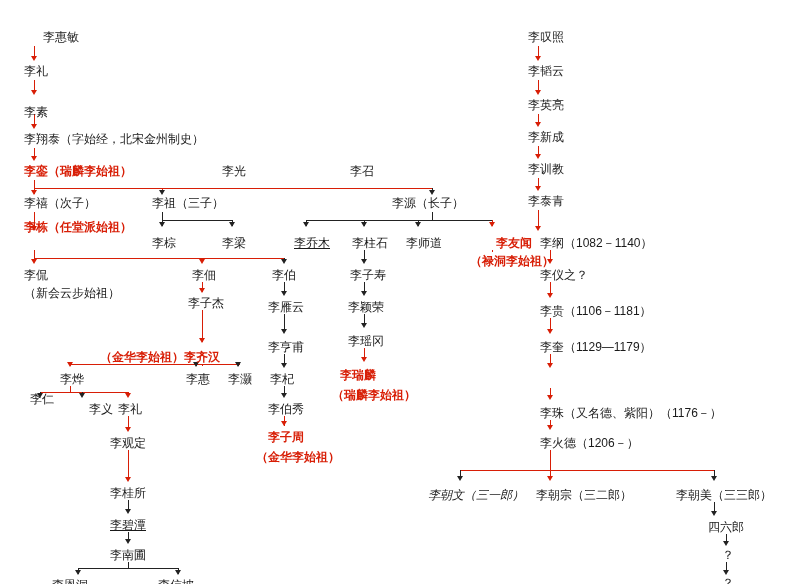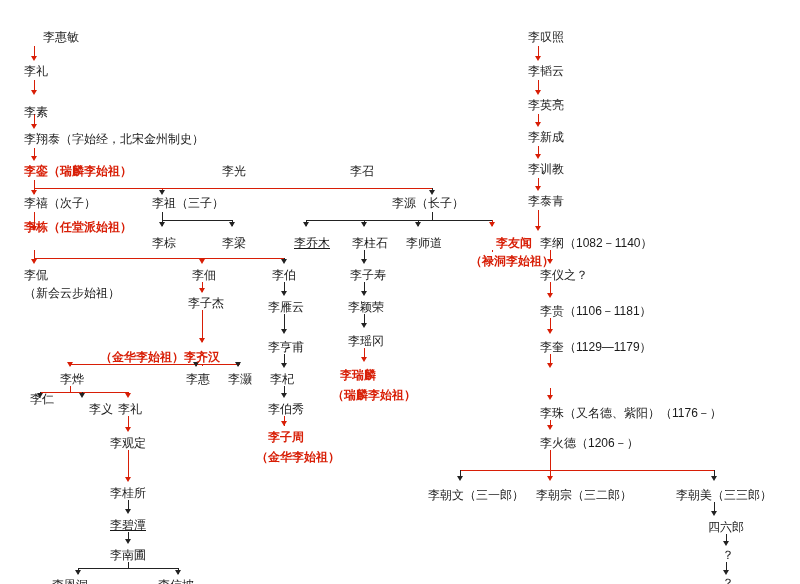--- a/index.html
+++ b/index.html
@@ -235,20 +235,20 @@
   <div class="node" style="left:528px;top:98px;">李英亮</div>
   <div class="node" style="left:528px;top:130px;">李新成</div>
   <div class="node" style="left:528px;top:162px;">李训教</div>
   <div class="node" style="left:528px;top:194px;">李泰青</div>
   <div class="node" style="left:540px;top:236px;">李纲（1082－1140）</div>
   <div class="node" style="left:540px;top:268px;">李仪之？</div>
   <div class="node" style="left:540px;top:304px;">李贵（1106－1181）</div>
   <div class="node" style="left:540px;top:340px;">李奎（1129—1179）</div>
   <div class="node" style="left:540px;top:406px;">李珠（又名德、紫阳）（1176－）</div>
   <div class="node" style="left:540px;top:436px;">李火德（1206－）</div>
-  <div class="node" style="left:428px;top:488px;">李朝文（三一郎）</div>
+  <div class="node" style="left:428px;top:488px;font-style:italic;">李朝文（三一郎）</div>
   <div class="node" style="left:536px;top:488px;">李朝宗（三二郎）</div>
   <div class="node" style="left:676px;top:488px;">李朝美（三三郎）</div>
   <div class="node" style="left:708px;top:520px;">四六郎</div>
   <div class="node" style="left:722px;top:548px;">？</div>
   <div class="node" style="left:722px;top:576px;">？</div>
 
 </div>
 
 </body></html>

